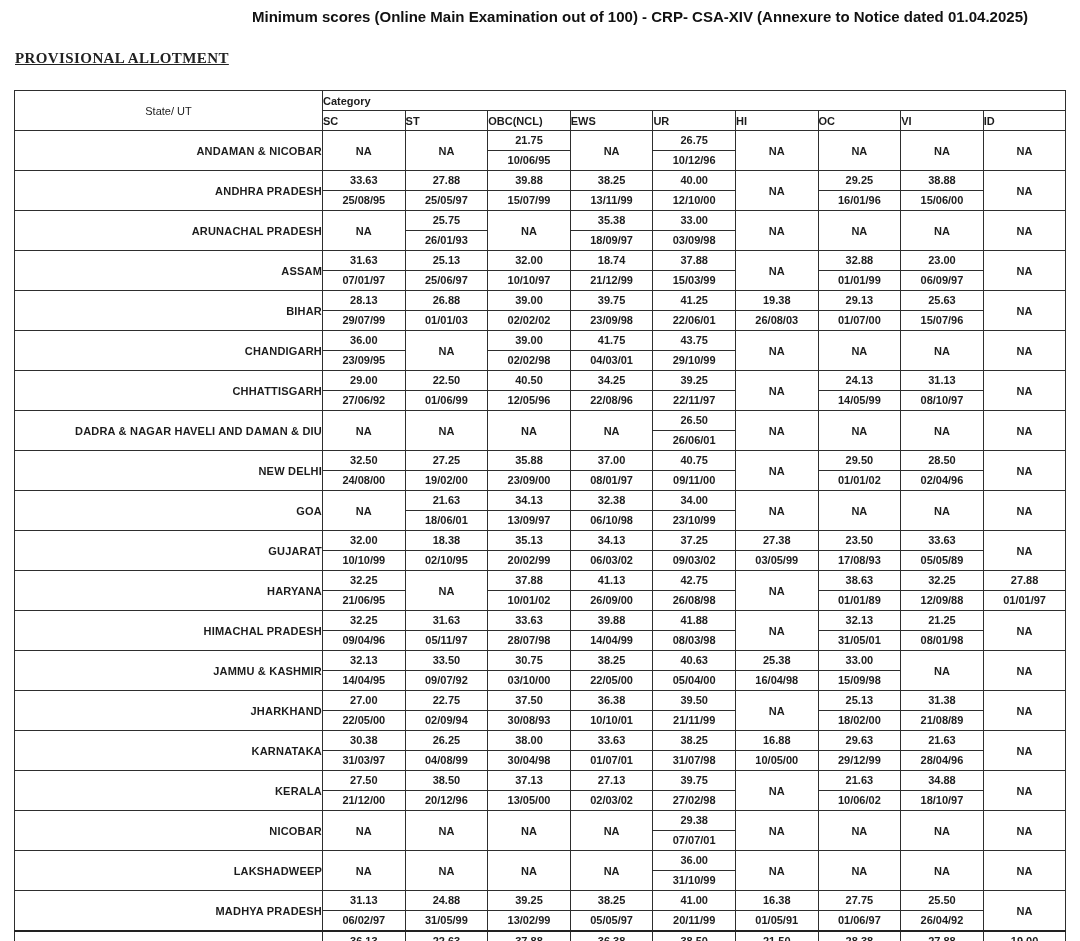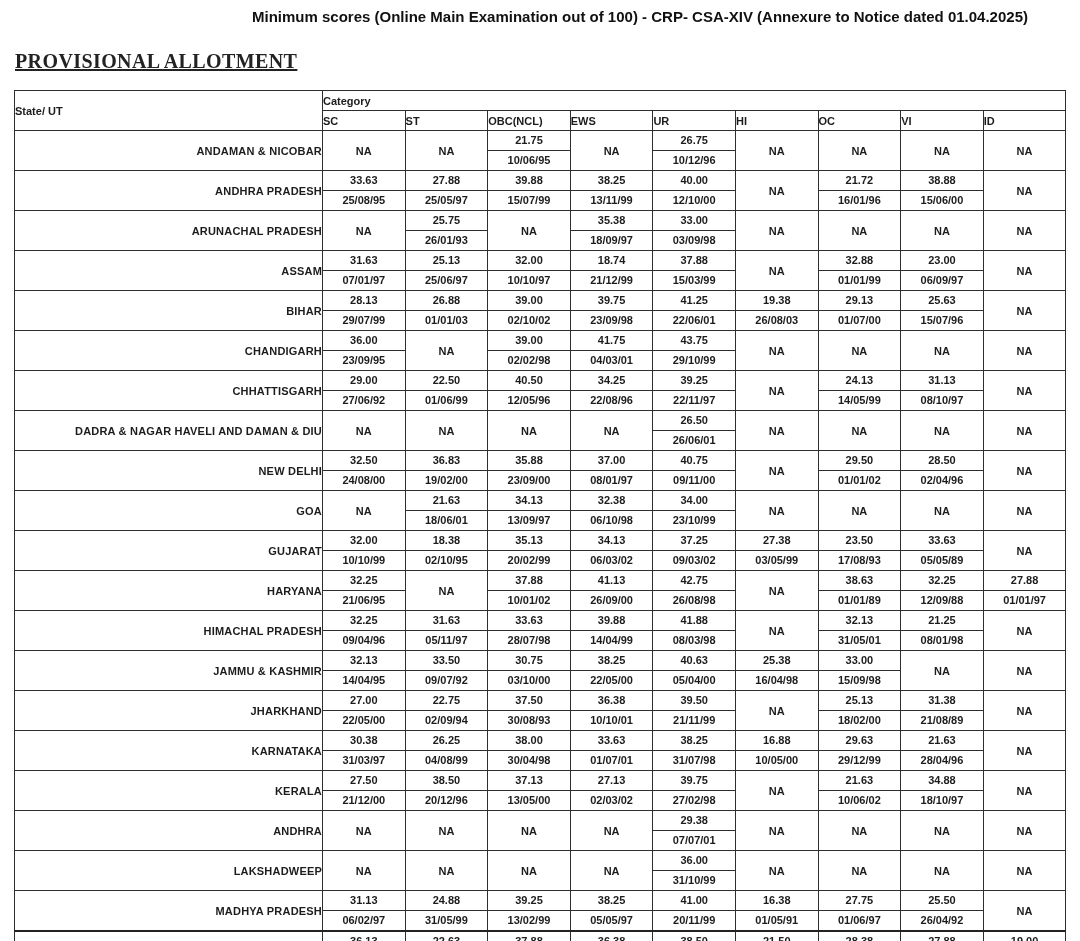--- a/index.html
+++ b/index.html
@@ -9,36 +9,36 @@
     font-family:"Liberation Sans", sans-serif;
     -webkit-font-smoothing:antialiased;
   }
   .doc-title{
     position:absolute;top:8px;left:195px;width:890px;
     text-align:center;font-size:15px;font-weight:700;color:#111;
   }
   .section-heading{
     position:absolute;top:50px;left:15px;
     font-family:"Liberation Serif", serif;
-    font-size:20px;font-weight:700;letter-spacing:.4px;
+    font-size:15px;font-weight:700;letter-spacing:.4px;
     text-decoration:underline;color:#222;
   }
   table.scores{
     position:absolute;left:14px;top:90px;width:1052px;
     border-collapse:collapse;table-layout:fixed;
     font-size:11px;font-weight:700;color:#1c1c1c;
   }
   table.scores th, table.scores td{
     border:1px solid #2e2e2e;padding:0;overflow:hidden;
   }
   col.c-state{width:308px;}
   col.c-cat{width:82.6px;}
   thead tr{height:20px;}
   th.corner{
-    text-align:left;padding-left:5px;font-weight:700;vertical-align:middle;
+    text-align:center;padding-left:5px;font-weight:400;vertical-align:middle;
   }
   th.group, th.cat{
     text-align:left;font-weight:700;vertical-align:middle;
   }
   tbody tr{height:39px;}
   td.state{
     text-align:right;padding-left:5px;vertical-align:middle;
     letter-spacing:.2px;
   }
   td.na{text-align:center;vertical-align:middle;}
@@ -125,21 +125,21 @@
         <td class="split">
           <div class="score">38.25</div>
           <div class="date">13/11/99</div>
         </td>
         <td class="split">
           <div class="score">40.00</div>
           <div class="date">12/10/00</div>
         </td>
         <td class="na">NA</td>
         <td class="split">
-          <div class="score">21.72</div>
+          <div class="score">29.25</div>
           <div class="date">16/01/96</div>
         </td>
         <td class="split">
           <div class="score">38.88</div>
           <div class="date">15/06/00</div>
         </td>
         <td class="na">NA</td>
       </tr>
       <tr>
         <td class="state">ARUNACHAL PRADESH</td>
@@ -200,21 +200,21 @@
         <td class="split">
           <div class="score">28.13</div>
           <div class="date">29/07/99</div>
         </td>
         <td class="split">
           <div class="score">26.88</div>
           <div class="date">01/01/03</div>
         </td>
         <td class="split">
           <div class="score">39.00</div>
-          <div class="date">02/10/02</div>
+          <div class="date">02/02/02</div>
         </td>
         <td class="split">
           <div class="score">39.75</div>
           <div class="date">23/09/98</div>
         </td>
         <td class="split">
           <div class="score">41.25</div>
           <div class="date">22/06/01</div>
         </td>
         <td class="split">
@@ -303,21 +303,21 @@
         <td class="na">NA</td>
         <td class="na">NA</td>
       </tr>
       <tr>
         <td class="state">NEW DELHI</td>
         <td class="split">
           <div class="score">32.50</div>
           <div class="date">24/08/00</div>
         </td>
         <td class="split">
-          <div class="score">36.83</div>
+          <div class="score">27.25</div>
           <div class="date">19/02/00</div>
         </td>
         <td class="split">
           <div class="score">35.88</div>
           <div class="date">23/09/00</div>
         </td>
         <td class="split">
           <div class="score">37.00</div>
           <div class="date">08/01/97</div>
         </td>
@@ -591,21 +591,21 @@
           <div class="score">21.63</div>
           <div class="date">10/06/02</div>
         </td>
         <td class="split">
           <div class="score">34.88</div>
           <div class="date">18/10/97</div>
         </td>
         <td class="na">NA</td>
       </tr>
       <tr>
-        <td class="state">ANDHRA</td>
+        <td class="state">NICOBAR</td>
         <td class="na">NA</td>
         <td class="na">NA</td>
         <td class="na">NA</td>
         <td class="na">NA</td>
         <td class="split">
           <div class="score">29.38</div>
           <div class="date">07/07/01</div>
         </td>
         <td class="na">NA</td>
         <td class="na">NA</td>

